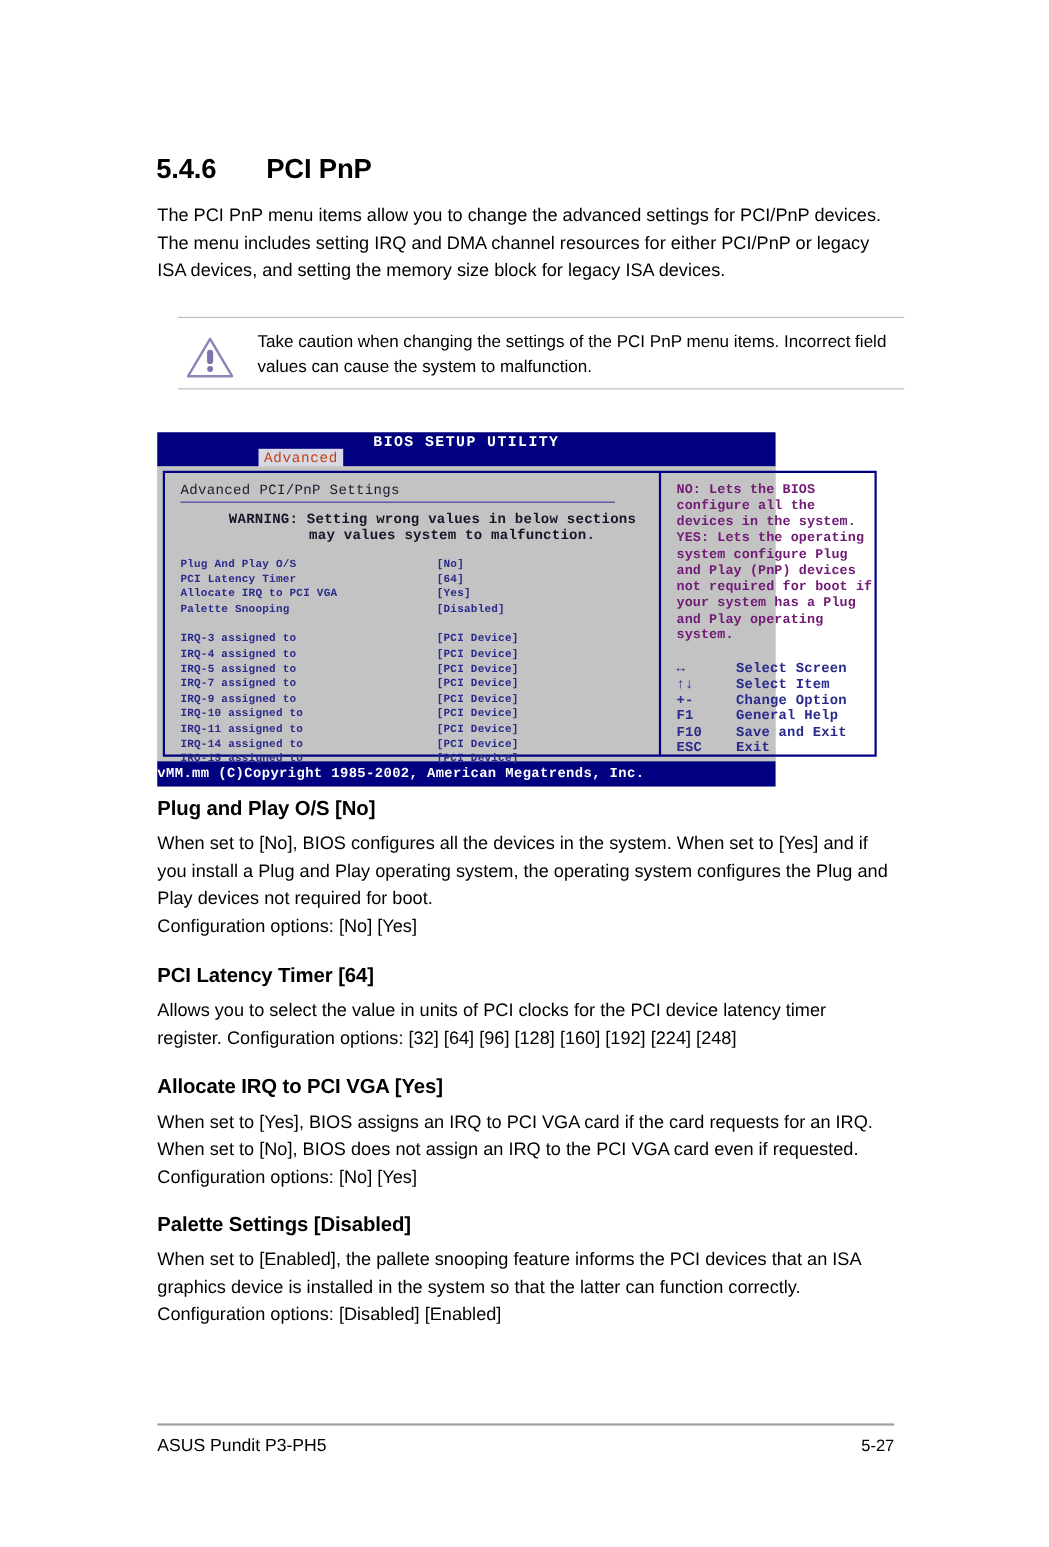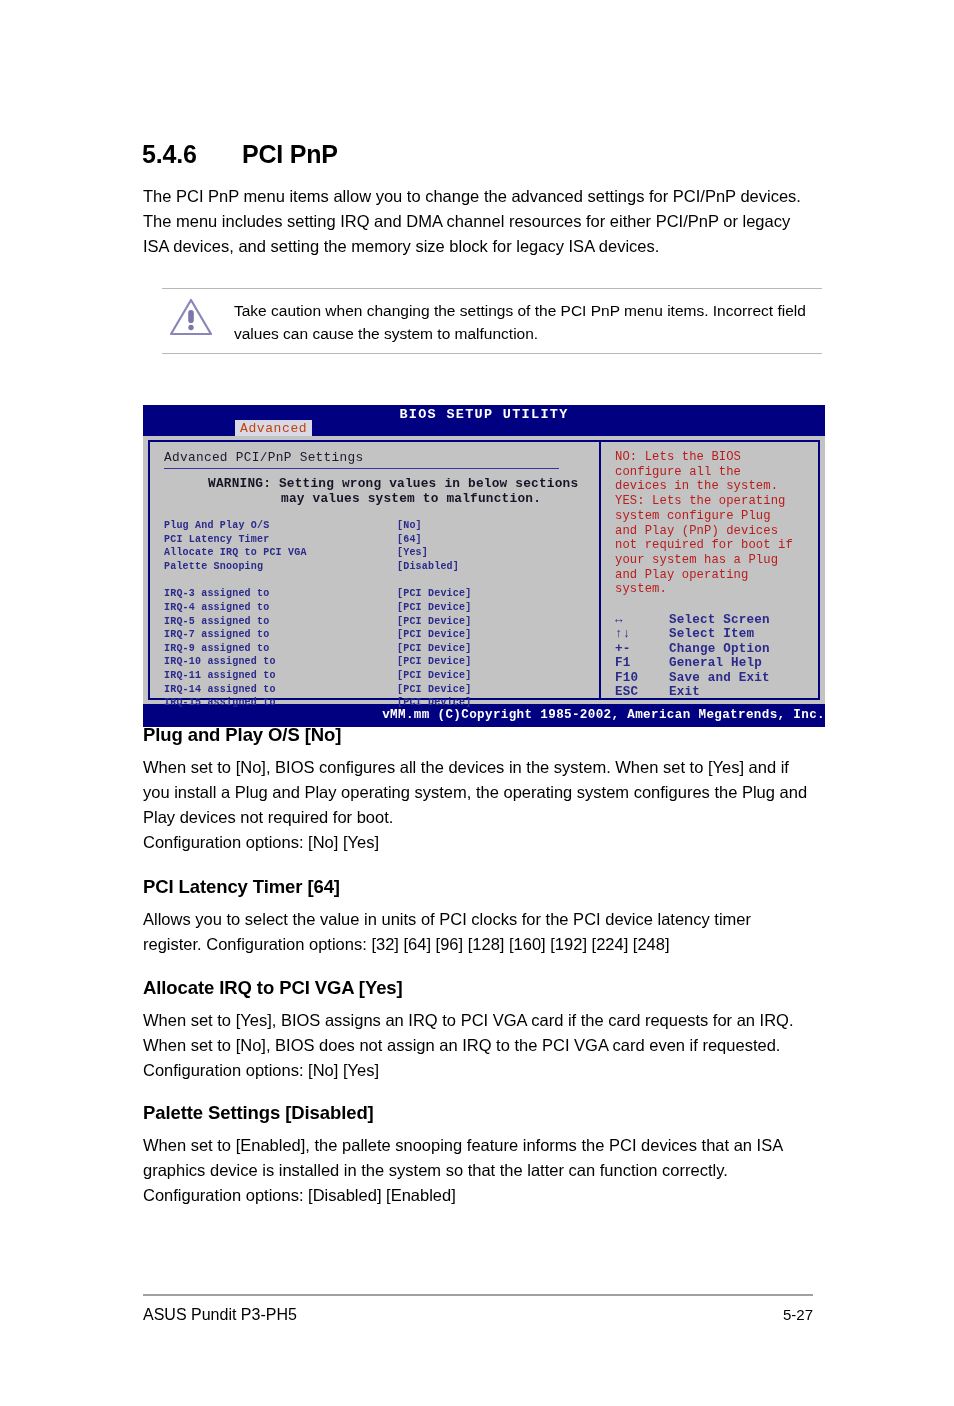--- a/index.html
+++ b/index.html
@@ -52,43 +52,43 @@
   .note {
     position: absolute;
     left: 162px;
     top: 288px;
     width: 660px;
     border-top: 1px solid #b8b8b8;
     border-bottom: 1px solid #b8b8b8;
     box-sizing: border-box;
     padding: 6px 0 8px 0;
     display: flex;
-    align-items: flex-start;
+    align-items: flex-end;
   }
   .note-icon {
     width: 58px;
     flex: 0 0 58px;
     padding-top: 2px;
     display: flex;
     justify-content: center;
   }
   .note-text {
     font-size: 15.5px;
     line-height: 23px;
     padding-top: 4px;
     padding-left: 14px;
     width: 580px;
   }
 
   
   .bios {
     position: absolute;
     left: 143px;
-    top: 405px;
-    width: 682px;
+    top: 393px;
+    width: 562px;
     height: 322px;
     background: #c3c3c3;
     font-family: "Liberation Mono", "DejaVu Sans Mono", monospace;
     box-sizing: border-box;
   }
   .bios-titlebar {
     position: relative;
     height: 31px;
     background: #000080;
   }
@@ -171,25 +171,25 @@
     letter-spacing: 0.2px;
     font-weight: bold;
   }
   .opt-name { flex: 0 0 233px; }
   .opt-val  { flex: 1 1 auto; }
 
   .irq-list { margin-top: 14px; }
 
   
   .help-text {
-    color: #b91c1c;
+    color: #701a75;
     font-size: 12.2px;
     line-height: 14.7px;
     letter-spacing: 0.1px;
-    font-weight: normal;
+    font-weight: bold;
     width: 180px;
   }
   .keys {
     margin-top: 16px;
   }
   .key-row {
     display: flex;
     color: #2a2a8c;
     font-size: 12.6px;
     line-height: 14.4px;
@@ -199,21 +199,21 @@
   .key-cap { flex: 0 0 54px; }
   .key-desc { flex: 1 1 auto; }
 
   .bios-footer {
     height: 23px;
     background: #000080;
     color: #ffffff;
     font-size: 12.6px;
     font-weight: bold;
     letter-spacing: 0.35px;
-    text-align: right;
+    text-align: left;
     line-height: 23px;
   }
 
   
   .subsec { position: absolute; left: 143px; width: 670px; }
   .subsec h3 {
     margin: 0 0 9px 0;
     font-size: 18.5px;
     font-weight: bold;
     letter-spacing: -0.1px;

